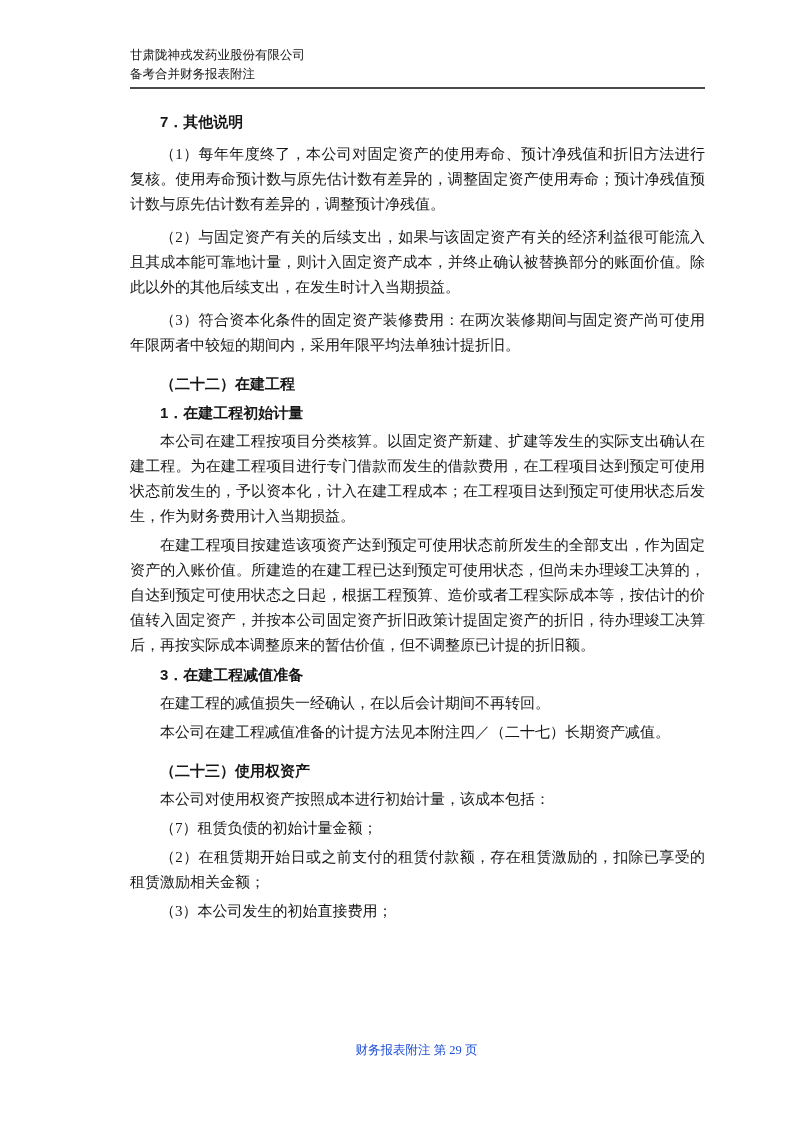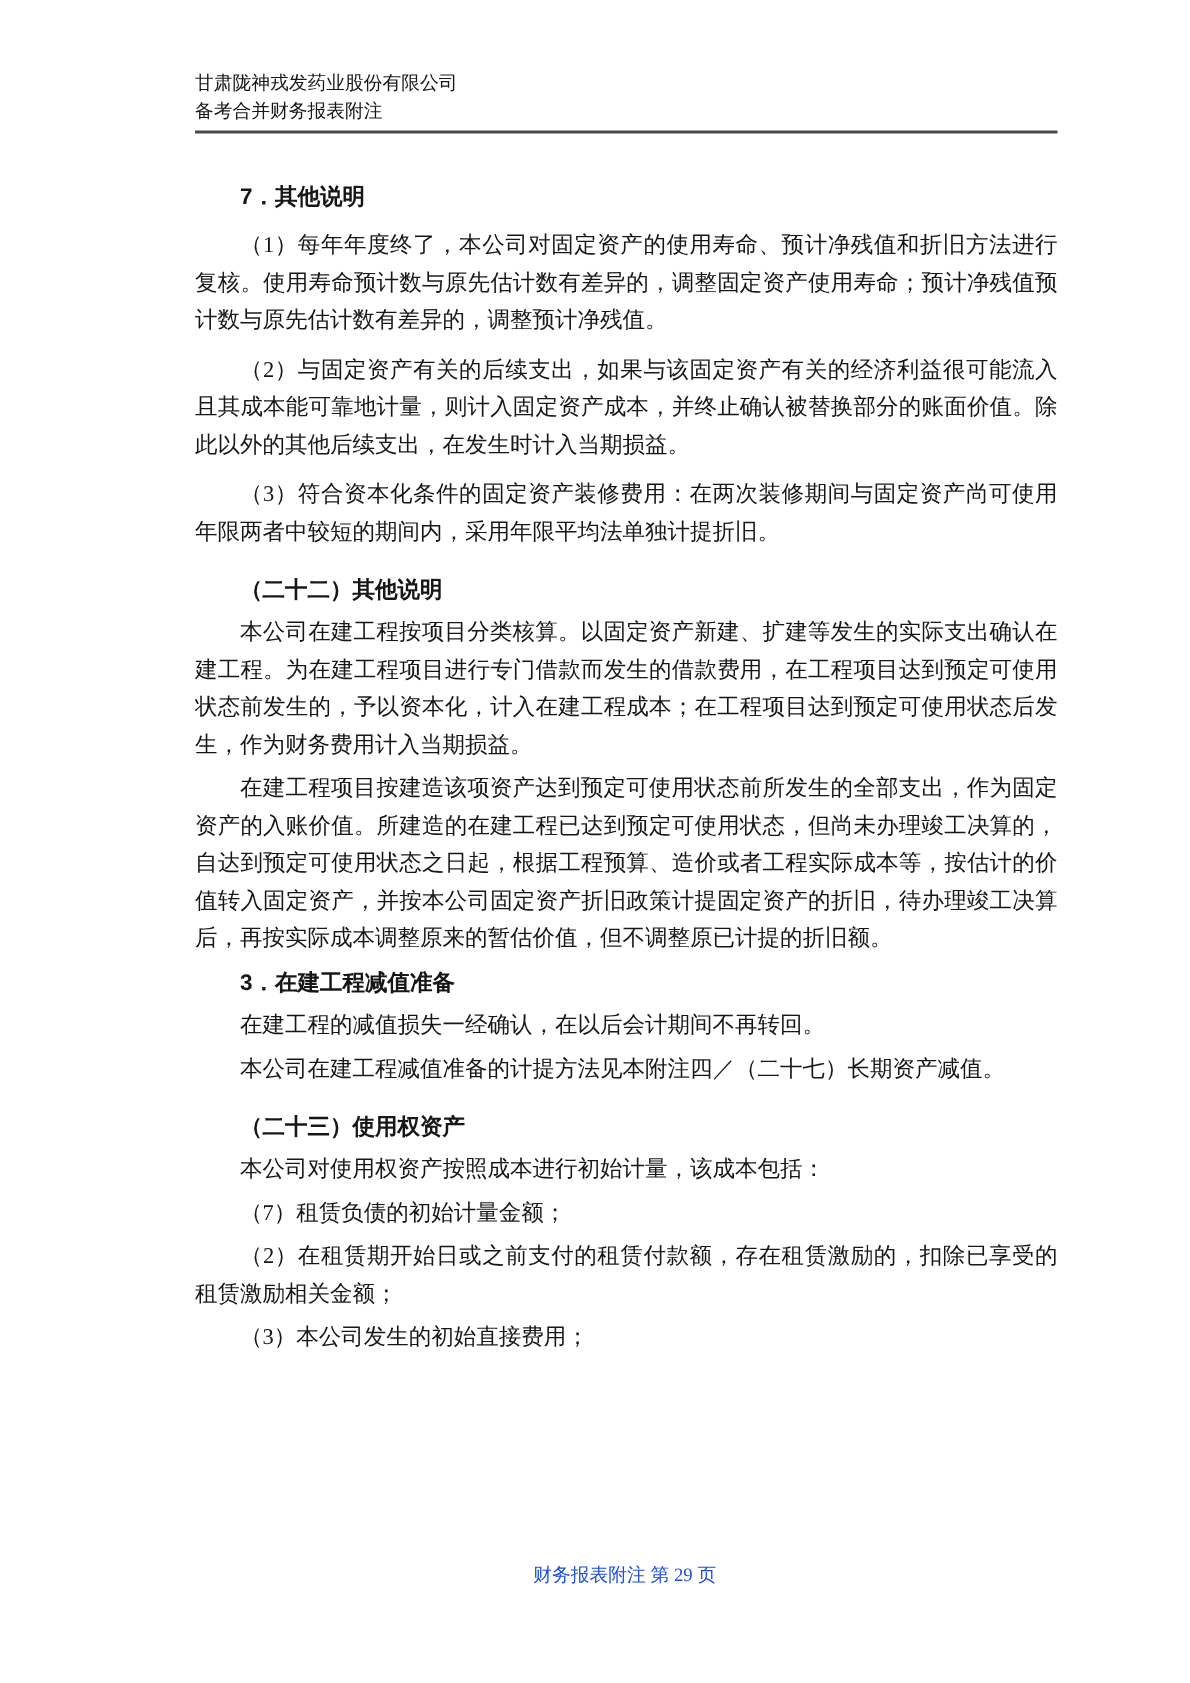--- a/index.html
+++ b/index.html
@@ -23,21 +23,21 @@
     font-size: 12.5px;
     line-height: 19px;
     white-space: nowrap;
   }
   .rule {
     border: none;
     border-top: 2px solid #4a4a4a;
     margin: 3px 0 0 0;
   }
   main.content {
-    padding-top: 26px;
+    padding-top: 16px;
     font-size: 15px;
     line-height: 25px;
   }
   .h {
     font-family: "Liberation Sans", "DejaVu Sans", sans-serif;
     font-weight: 700;
     font-size: 15px;
     line-height: 25px;
     margin: 4px 0 4px 2em;
   }
@@ -73,21 +73,22 @@
     <div class="hdr-line">备考合并财务报表附注</div>
     <hr class="rule">
   </header>
 
   <main class="content">
     <h2 class="h">7．其他说明</h2>
     <p class="para gap">（1）每年年度终了，本公司对固定资产的使用寿命、预计净残值和折旧方法进行复核。使用寿命预计数与原先估计数有差异的，调整固定资产使用寿命；预计净残值预计数与原先估计数有差异的，调整预计净残值。</p>
     <p class="para gap">（2）与固定资产有关的后续支出，如果与该固定资产有关的经济利益很可能流入且其成本能可靠地计量，则计入固定资产成本，并终止确认被替换部分的账面价值。除此以外的其他后续支出，在发生时计入当期损益。</p>
     <p class="para gap">（3）符合资本化条件的固定资产装修费用：在两次装修期间与固定资产尚可使用年限两者中较短的期间内，采用年限平均法单独计提折旧。</p>
 
-    <h2 class="h sec">（二十二）其他说明</h2>
+    <h2 class="h sec">（二十二）在建工程</h2>
+    <h3 class="h">1．在建工程初始计量</h3>
     <p class="para">本公司在建工程按项目分类核算。以固定资产新建、扩建等发生的实际支出确认在建工程。为在建工程项目进行专门借款而发生的借款费用，在工程项目达到预定可使用状态前发生的，予以资本化，计入在建工程成本；在工程项目达到预定可使用状态后发生，作为财务费用计入当期损益。</p>
 
     <p class="para">在建工程项目按建造该项资产达到预定可使用状态前所发生的全部支出，作为固定资产的入账价值。所建造的在建工程已达到预定可使用状态，但尚未办理竣工决算的，自达到预定可使用状态之日起，根据工程预算、造价或者工程实际成本等，按估计的价值转入固定资产，并按本公司固定资产折旧政策计提固定资产的折旧，待办理竣工决算后，再按实际成本调整原来的暂估价值，但不调整原已计提的折旧额。</p>
 
     <h3 class="h">3．在建工程减值准备</h3>
     <p class="para">在建工程的减值损失一经确认，在以后会计期间不再转回。</p>
     <p class="para">本公司在建工程减值准备的计提方法见本附注四／（二十七）长期资产减值。</p>
 
     <h2 class="h sec">（二十三）使用权资产</h2>
     <p class="para">本公司对使用权资产按照成本进行初始计量，该成本包括：</p>

